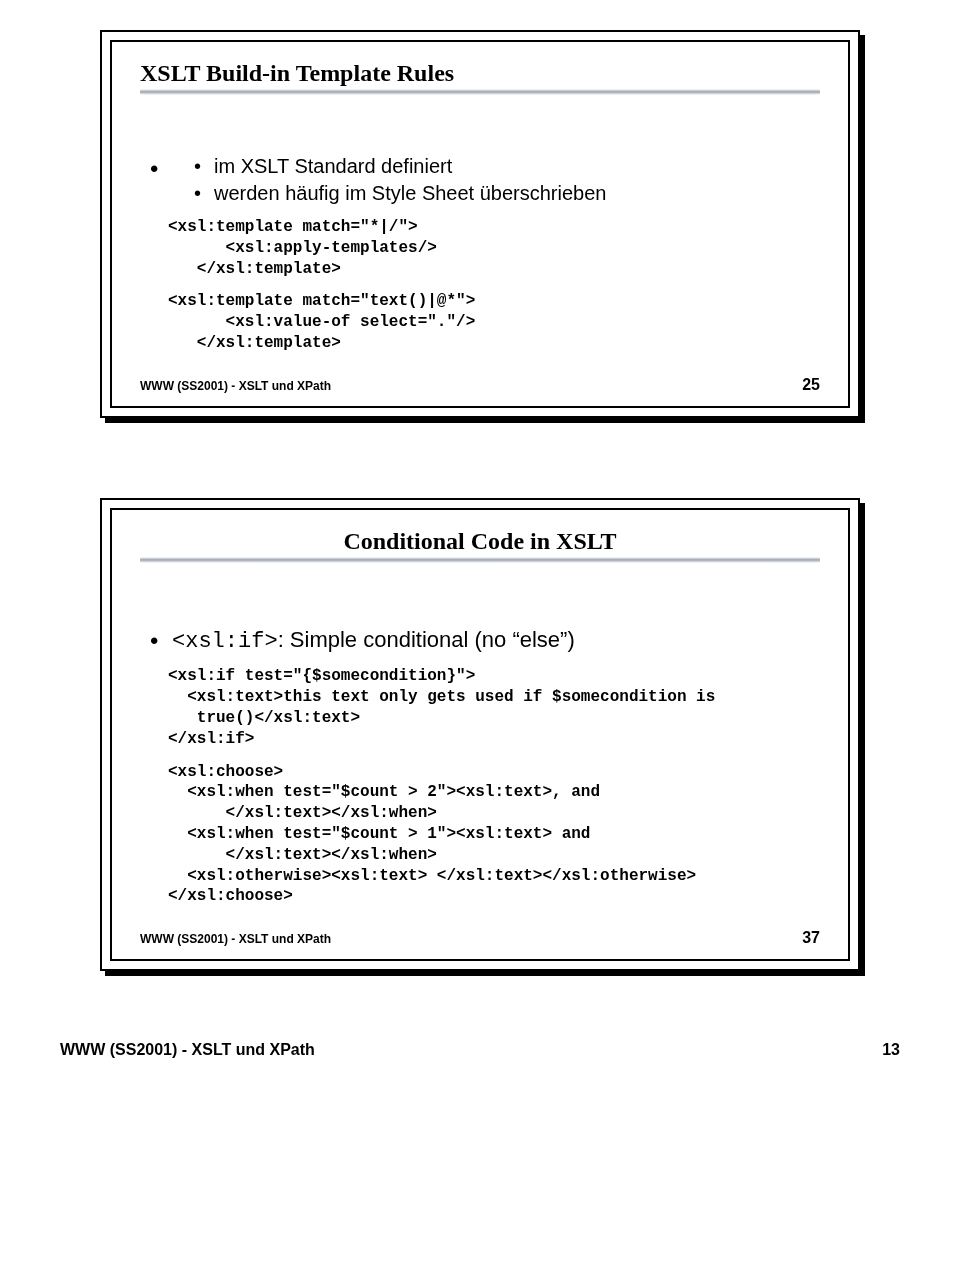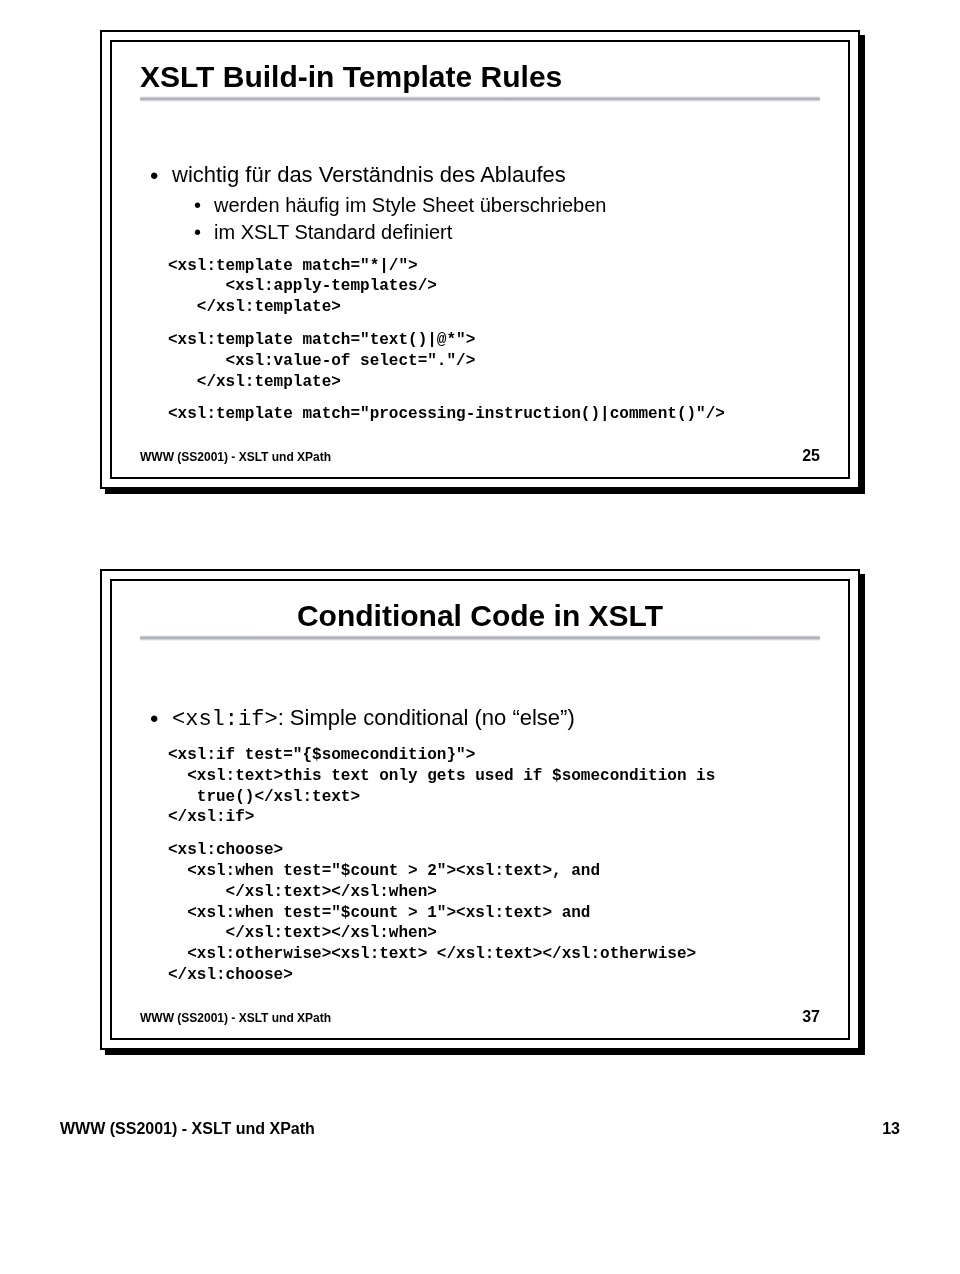--- a/index.html
+++ b/index.html
@@ -20,24 +20,24 @@
     margin: 10px 40px 40px 40px;
     box-shadow: 5px 5px 0 #000;
   }
   .slide-inner {
     border: 2px solid #000;
     margin: 8px;
     padding: 12px 28px 12px 28px;
     box-sizing: border-box;
   }
   .slide-title {
-    font-size: 30px;
+    font-size: 24px;
     font-weight: 900;
     margin: 6px 0 2px 0;
-    font-family: Liberation Sans, sans-serif;
+    font-family: Liberation Serif, serif;
   }
   .title-divider {
     height: 6px;
     background: linear-gradient(to bottom,
       rgba(100,110,130,0) 0%,
       rgba(100,110,130,0.6) 45%,
       rgba(100,110,130,0.85) 50%,
       rgba(100,110,130,0.55) 55%,
       rgba(100,110,130,0) 100%);
     margin-bottom: 18px;
@@ -125,35 +125,33 @@
 
   <div class="slide-outer">
     <div class="slide-inner">
       <div class="slide-title">XSLT Build-in Template Rules</div>
       <div class="title-divider"></div>
 
       <div style="height:26px;"></div>
 
       <ul class="top">
         <li class="bullet">
-          <span>wichtig für das Verständnis des Ablaufes</span>
           <ul class="sub">
+            <li>im XSLT Standard definiert</li>
             <li>werden häufig im Style Sheet überschrieben</li>
-            <li>im XSLT Standard definiert</li>
           </ul>
         </li>
       </ul>
 
       <div class="code-block">&lt;xsl:template match="*|/"&gt;
       &lt;xsl:apply-templates/&gt;
    &lt;/xsl:template&gt;</div>
       <div class="code-block">&lt;xsl:template match="text()|@*"&gt;
       &lt;xsl:value-of select="."/&gt;
    &lt;/xsl:template&gt;</div>
-      <div class="code-block">&lt;xsl:template match="processing-instruction()|comment()"/&gt;</div>
 
       <div class="slide-footer">
         <span>WWW (SS2001) - XSLT und XPath</span>
         <span class="pg">25</span>
       </div>
     </div>
   </div>
 
   <div class="spacer"></div>
 

